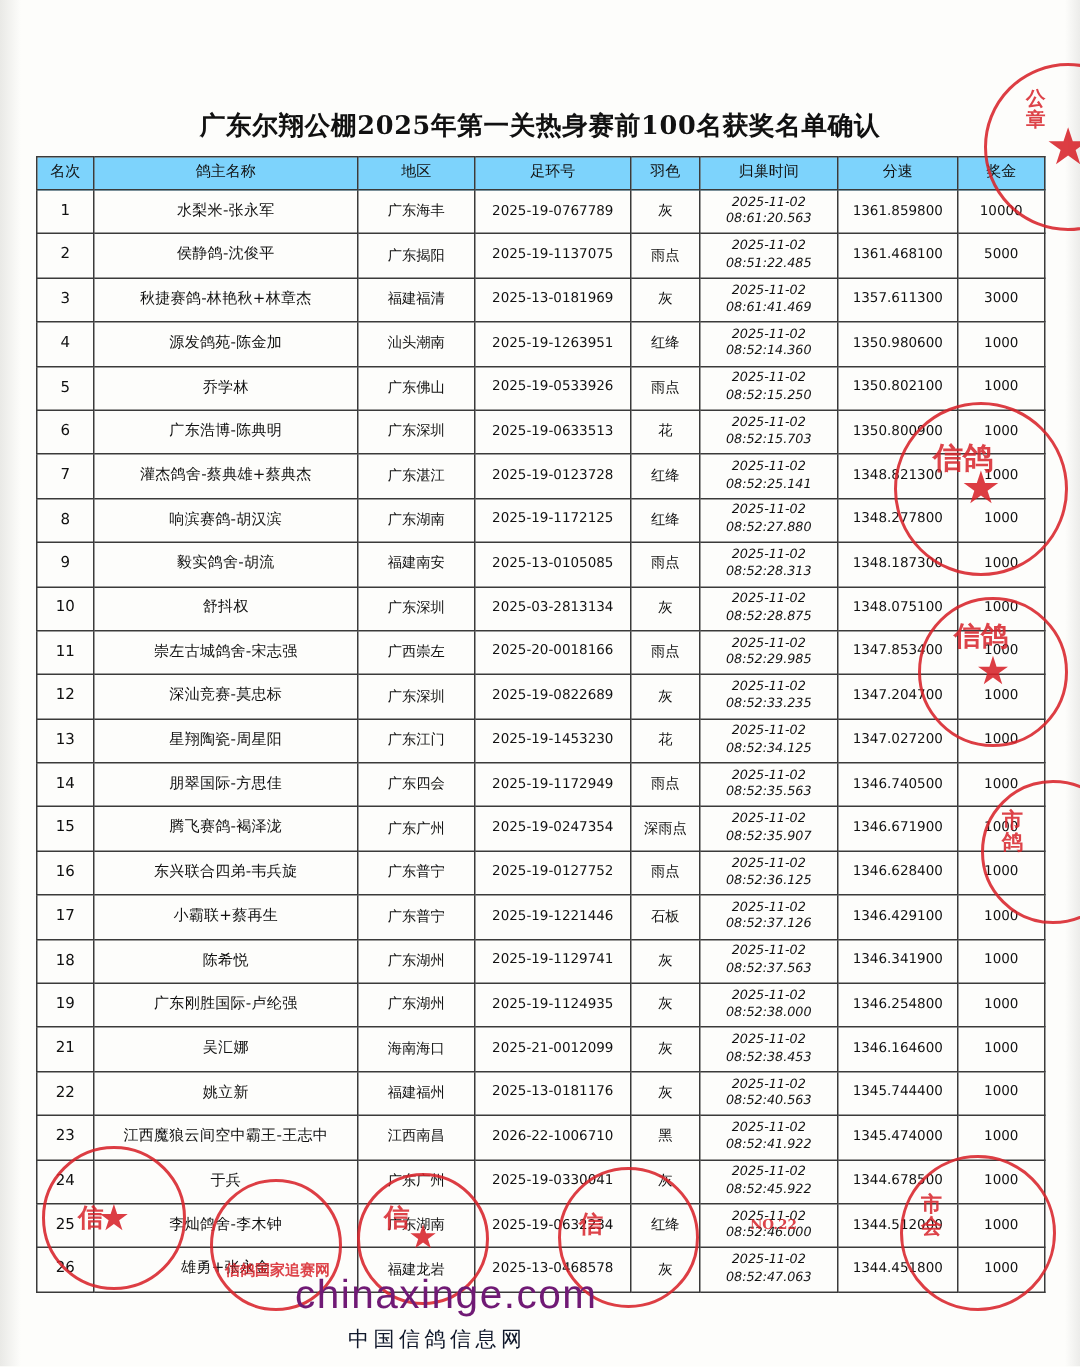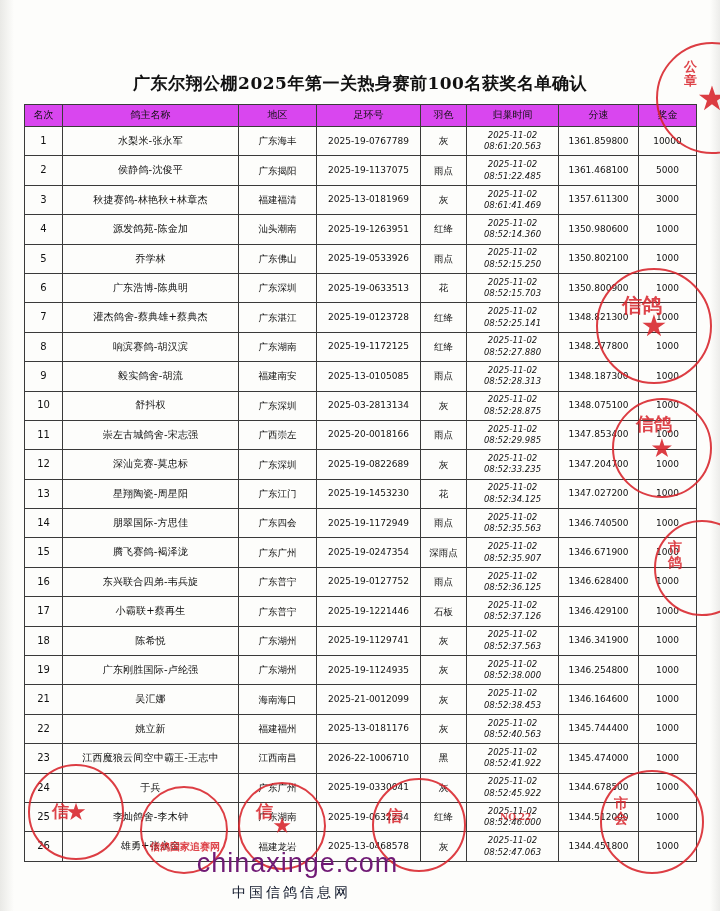--- a/index.html
+++ b/index.html
@@ -43,21 +43,21 @@
     text-align:center;
     vertical-align:middle;
     padding:1px 1px;
     line-height:1.25;
     color:#111;
   }
   thead th{
     font-size:10px;
     font-weight:normal;
     height:19px;
-    background:#d946ef;
+    background:#7dd3fc;
   }
   tbody td{
     height:26.4px;
   }
   td.idx{font-size:10px;}
   td.name{font-size:10px;letter-spacing:0.2px;}
   td.area{font-size:9.5px;}
   td.ring{font-size:9px;font-family:"DejaVu Sans","Liberation Sans",sans-serif;}
   td.feather{font-size:9.5px;}
   td.time{font-size:8.5px;line-height:1.35;white-space:pre-line;font-style:italic;}

